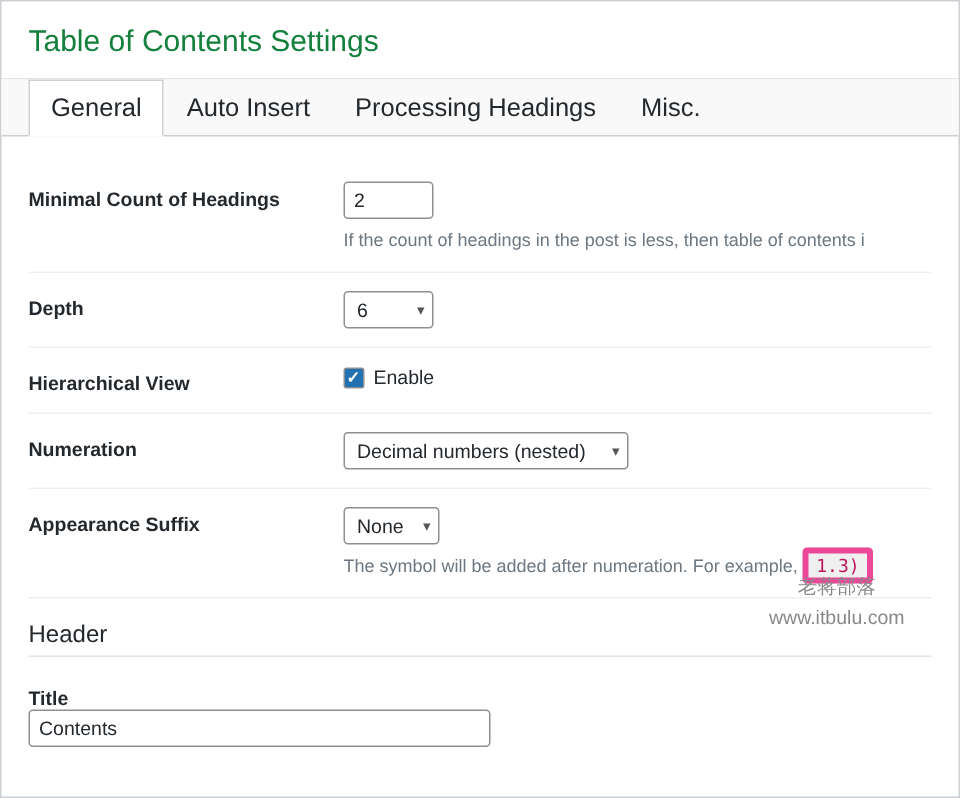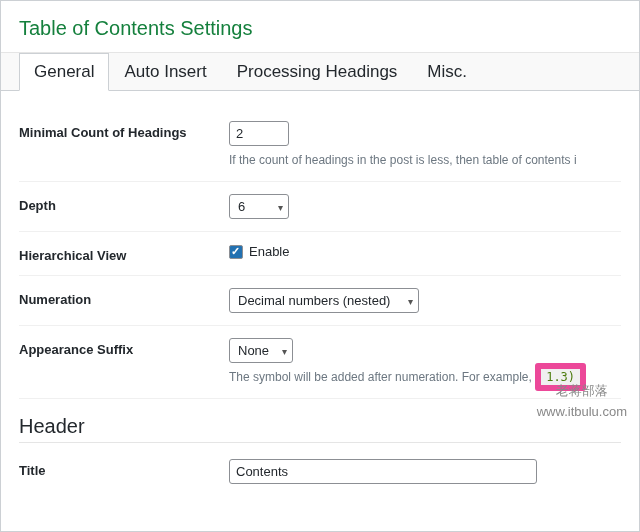--- a/index.html
+++ b/index.html
@@ -49,20 +49,21 @@
     }
     .form-row {
       display: flex;
       align-items: flex-start;
       padding: 12px 0;
       border-bottom: 1px solid #f0f0f0;
       justify-content: space-between;
     }
     .form-row:last-child {
       border-bottom: none;
+      flex-direction: column;
     }
     .form-label {
       width: 210px;
       min-width: 210px;
       font-weight: 600;
       font-size: 13px;
       padding-top: 4px;
       color: #23282d;
     }
     .form-control-area {
@@ -134,39 +135,39 @@
       left: 1px;
       color: #fff;
       font-size: 11px;
       font-weight: bold;
     }
     .checkbox-label {
       font-size: 13px;
       color: #23282d;
     }
     .section-heading {
-      font-size: 20px;
+      font-size: 16px;
       font-weight: 400;
       color: #23282d;
       padding: 16px 0 4px 0;
       border-bottom: 1px solid #e5e5e5;
       margin-bottom: 4px;
     }
     .inline-code {
       background: #f0f0f0;
-      border: 6px solid #ec4899;
+      border: 4px solid #ec4899;
       border-radius: 3px;
       padding: 1px 5px;
       font-family: monospace;
       font-size: 12px;
-      color: #4d7c0f;
+      color: #be185d;
     }
     .watermark {
       position: absolute;
-      right: 12px;
+      right: 36px;
       top: 290px;
       font-size: 13px;
       color: #888;
       text-align: center;
       line-height: 1.6;
       pointer-events: none;
     }
     .content-wrap {
       position: relative;
     }

